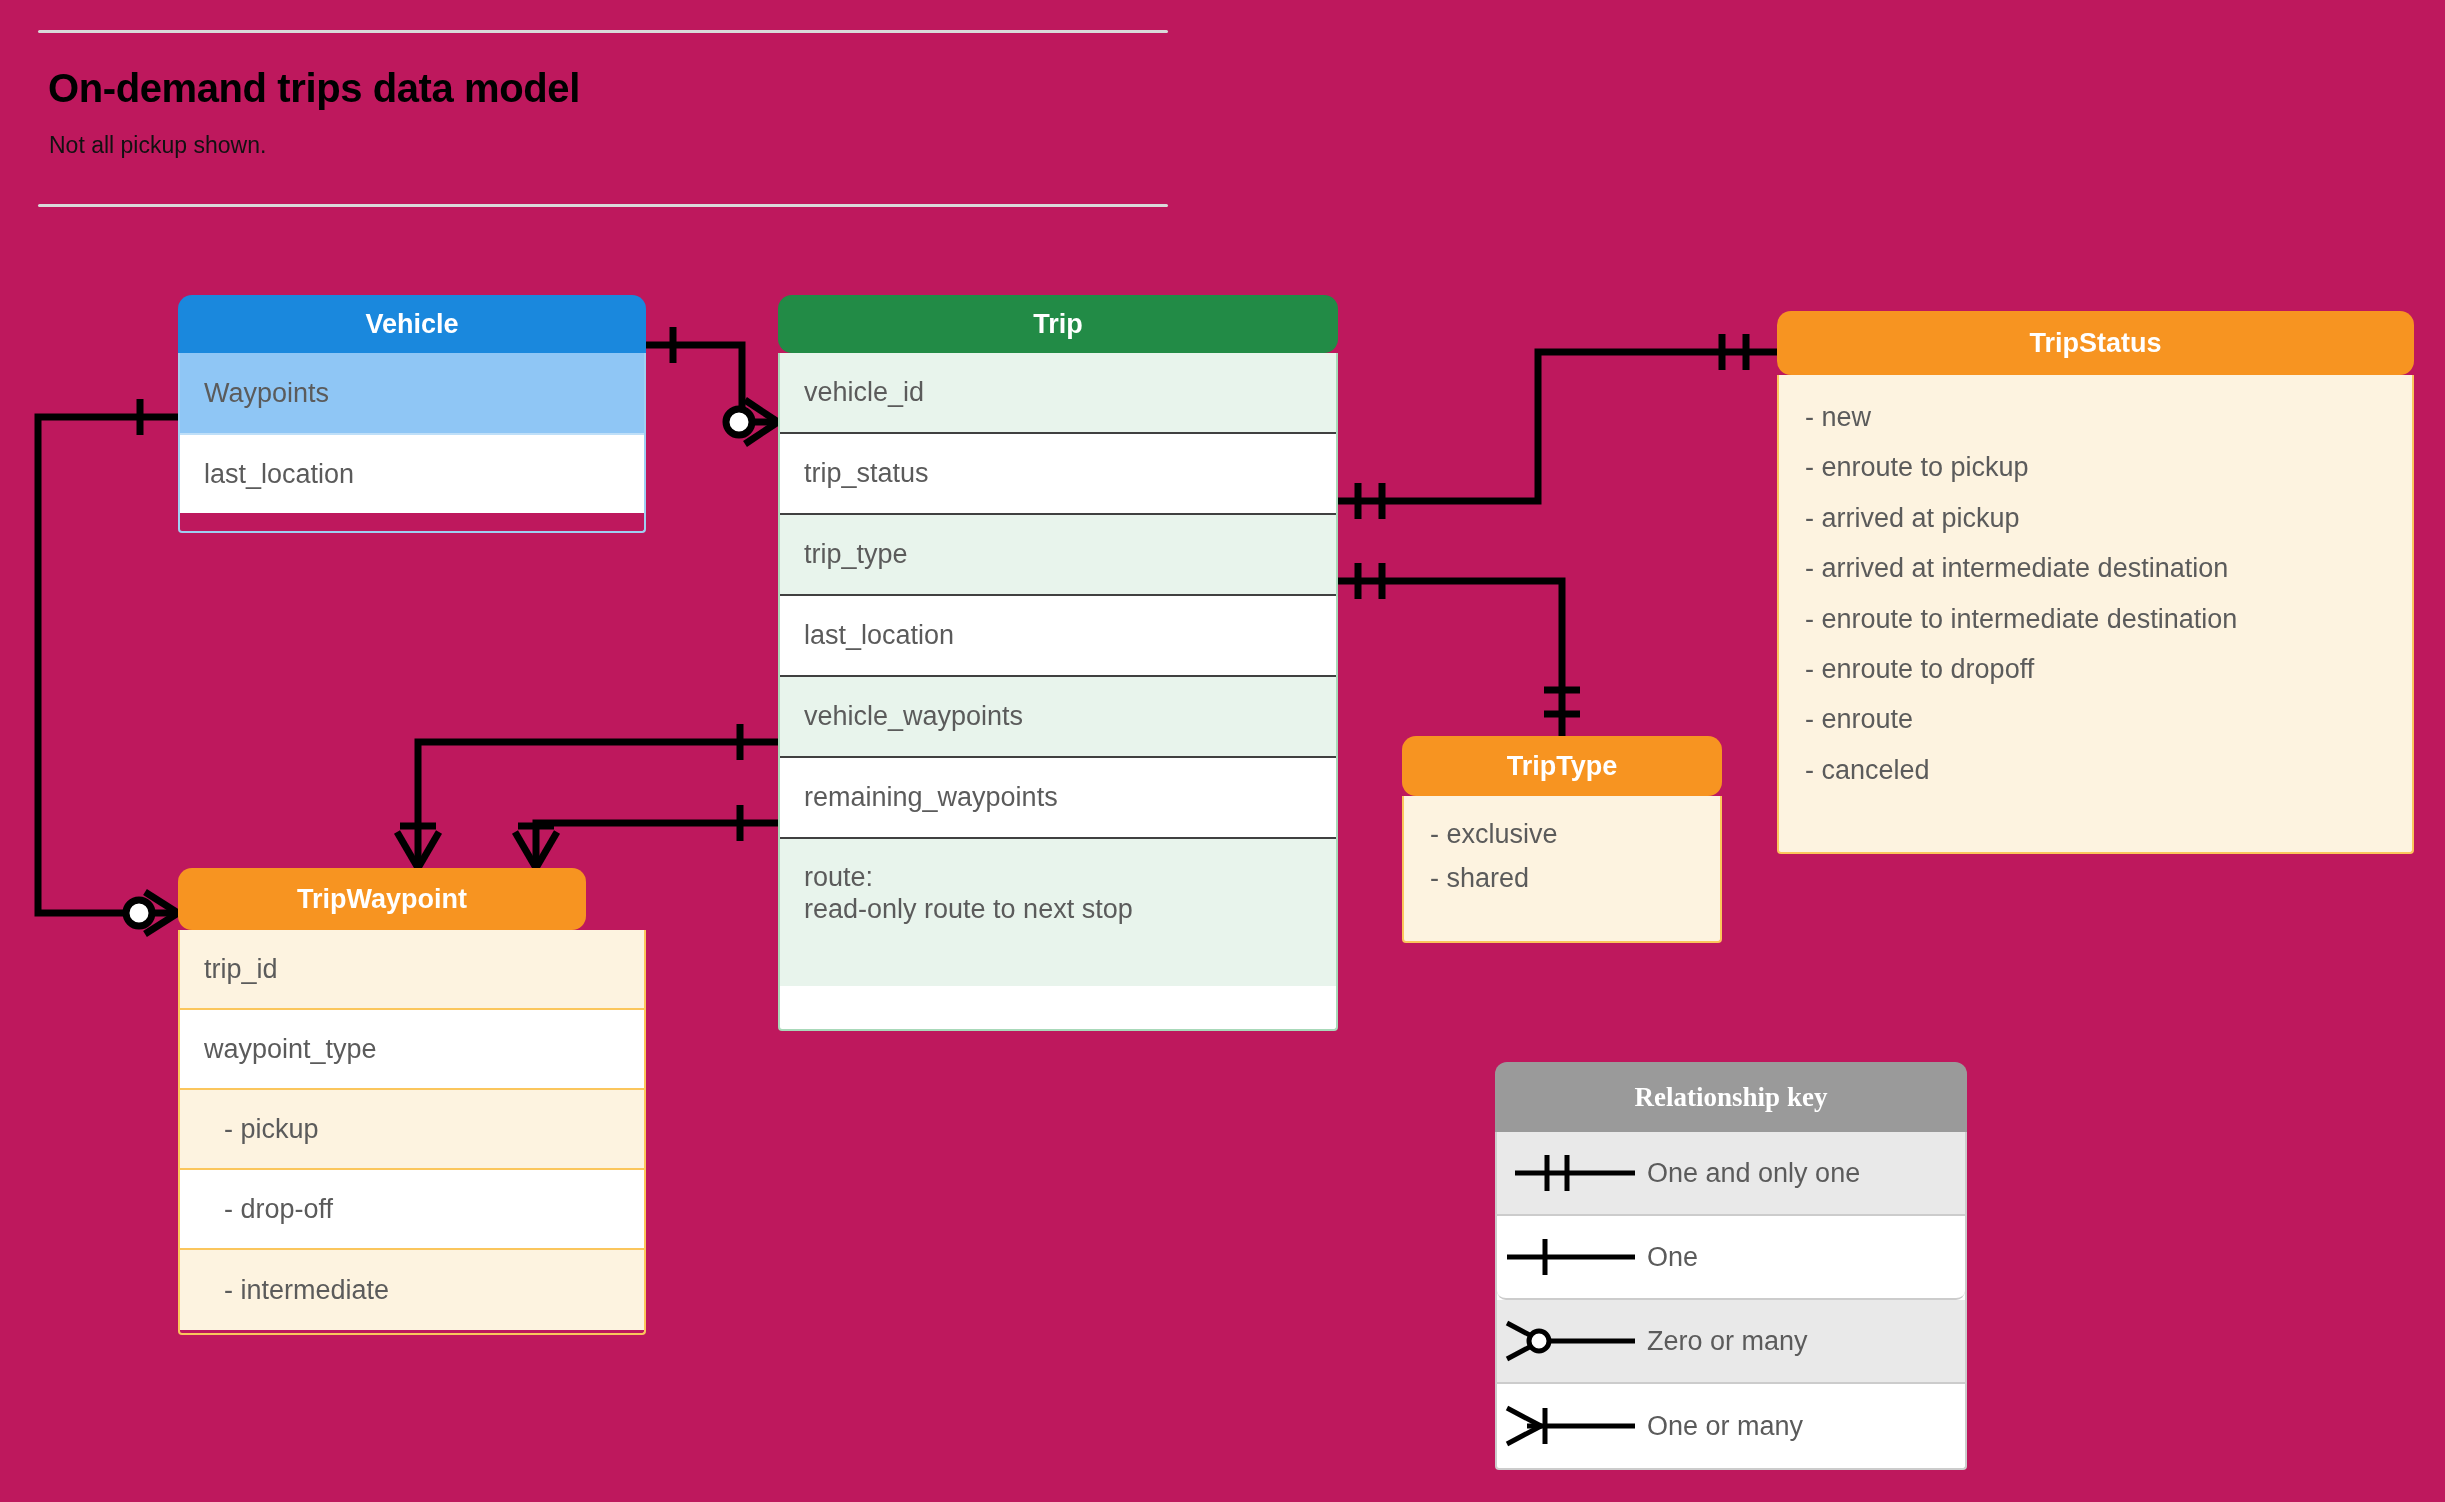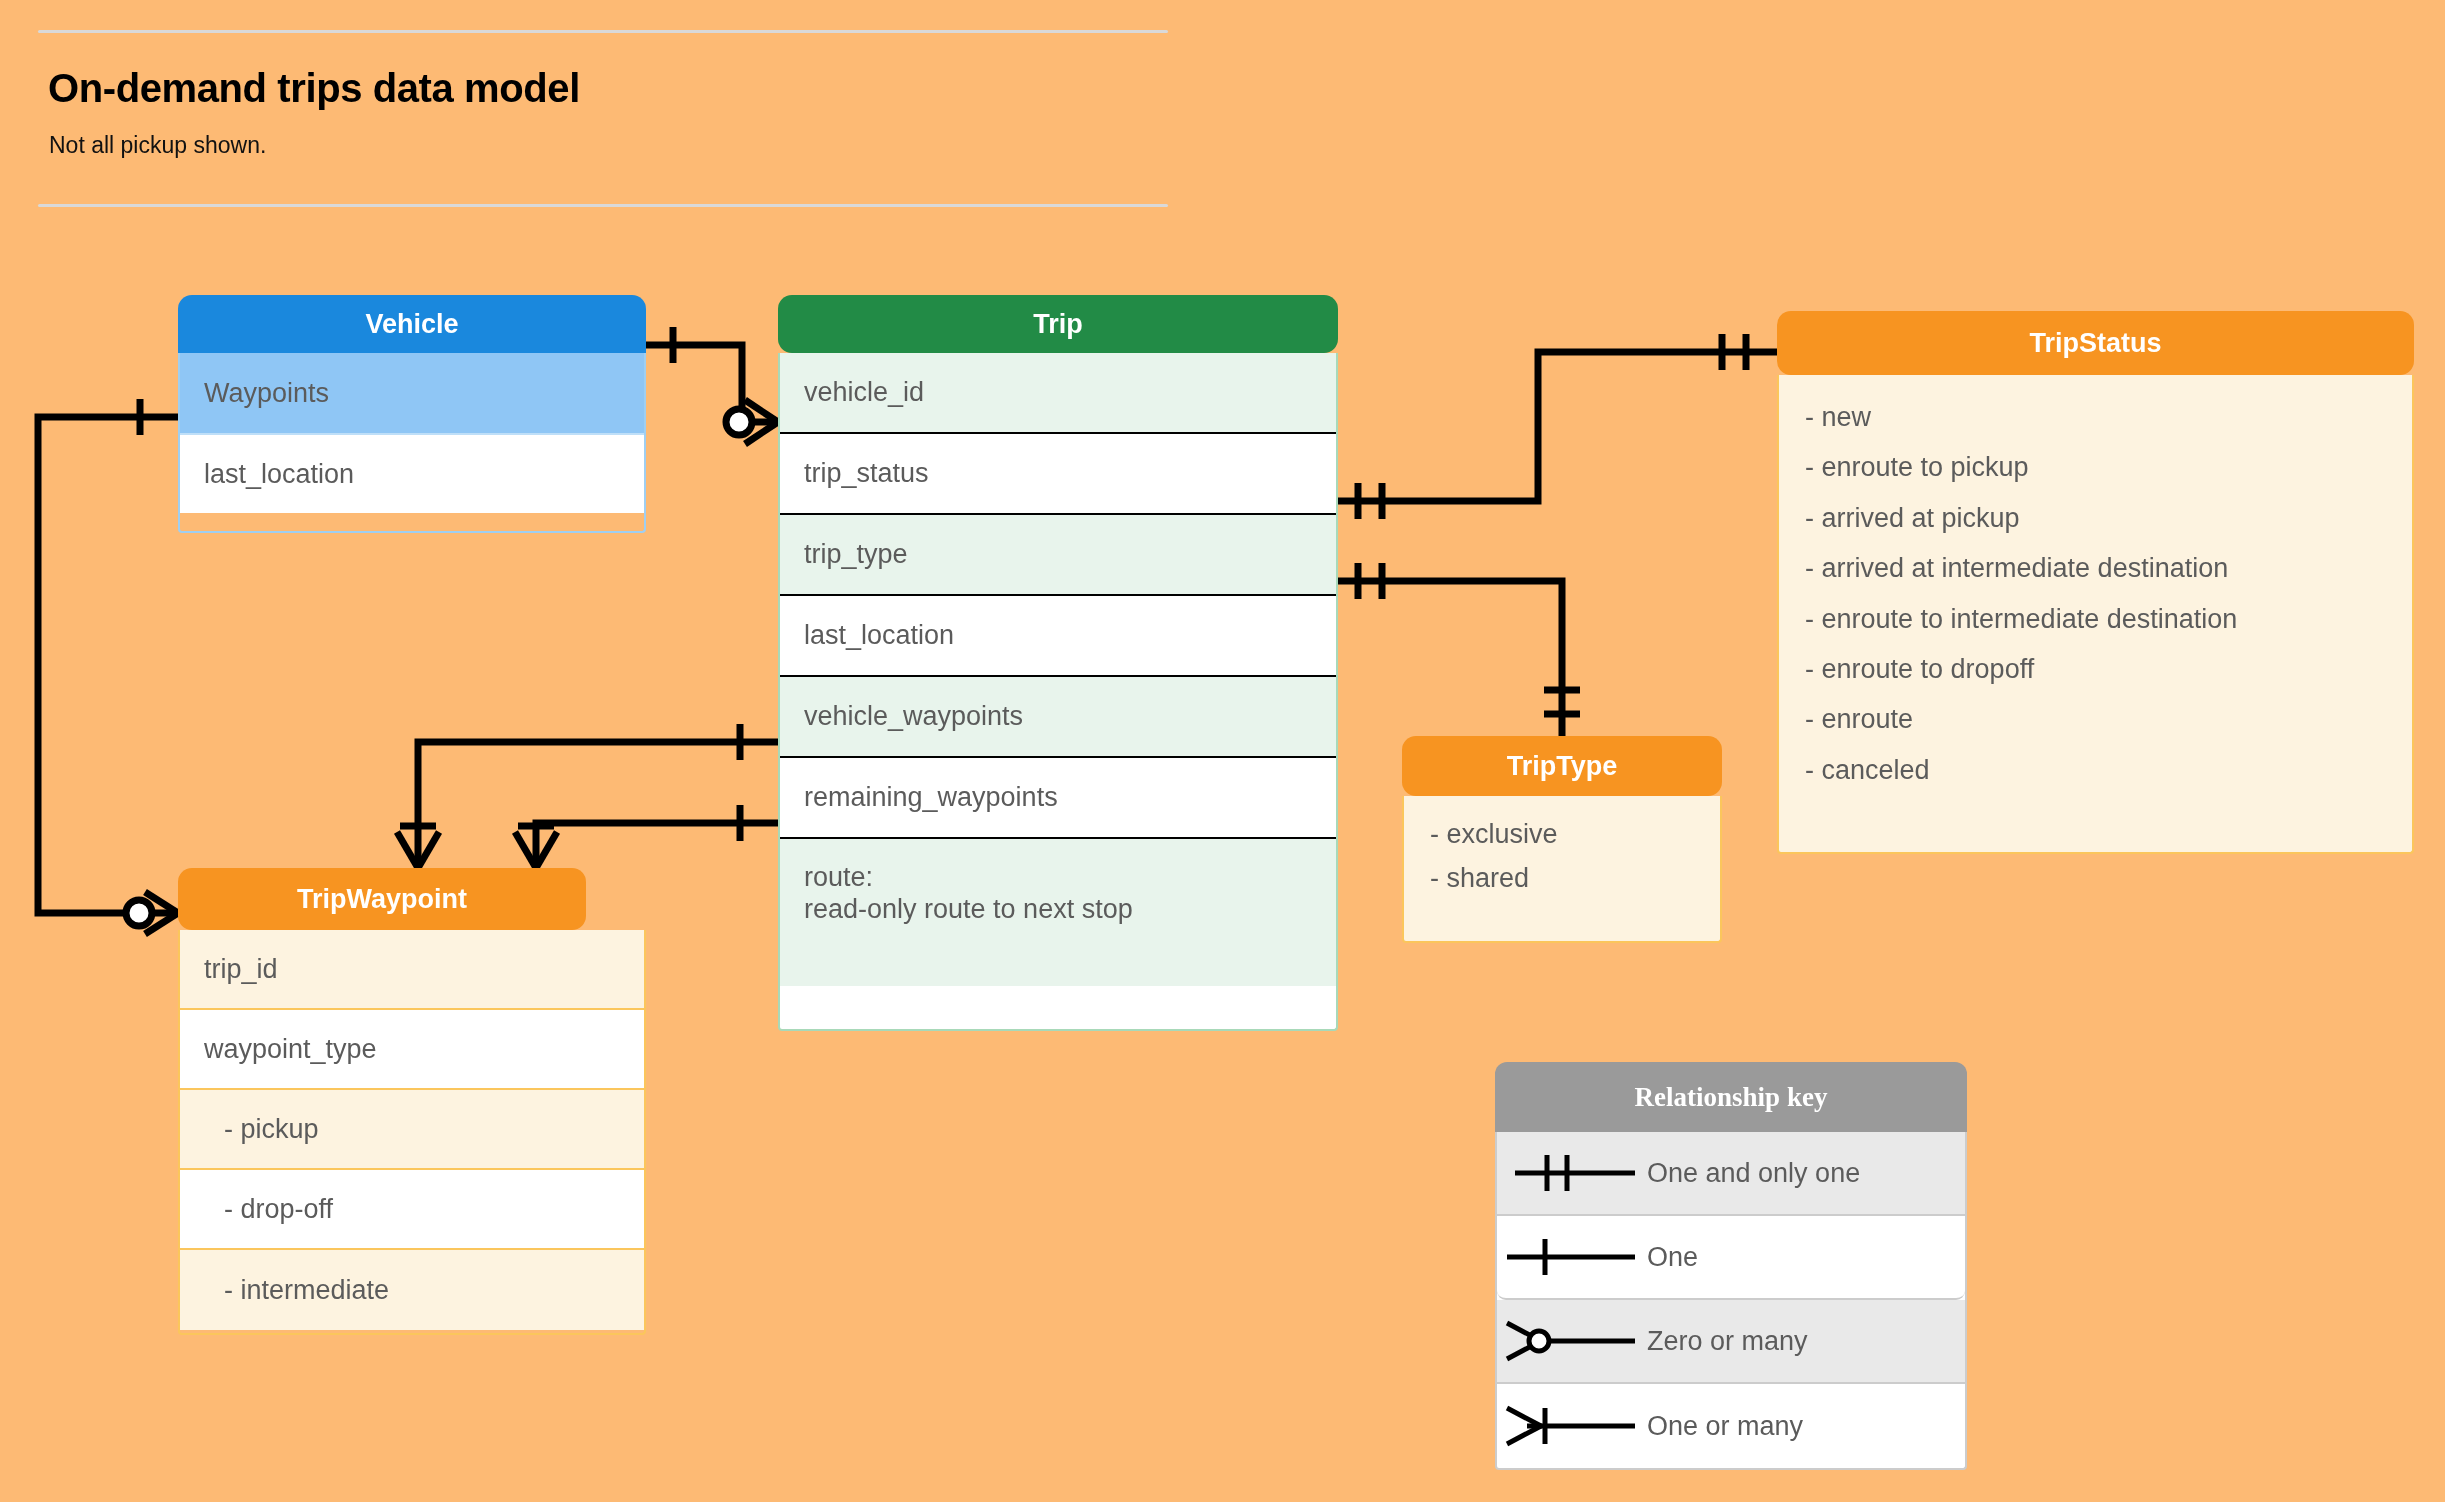--- a/index.html
+++ b/index.html
@@ -10,21 +10,21 @@
   }
   body {
     font-family: "Liberation Sans", "DejaVu Sans", sans-serif;
     -webkit-font-smoothing: antialiased;
   }
   #page {
     position: relative;
     width: 2445px;
     height: 1502px;
     overflow: hidden;
-    background: #fdba74;
+    background: #be185d;
   }
 
   
   .rule {
     position: absolute;
     left: 38px;
     width: 1130px;
     height: 3px;
     background: #d9d9d9;
     border-radius: 2px;
@@ -114,21 +114,21 @@
   #trip-body {
     position: absolute;
     left: 778px; top: 353px; width: 560px; height: 678px;
     box-sizing: border-box;
     border: 2px solid #a8d9b9;
     border-top: none;
     border-radius: 0 0 4px 4px;
     overflow: hidden;
     background: #ffffff;
   }
-  #trip-body .row { height: 81px; border-bottom: 2px solid #000000; }
+  #trip-body .row { height: 81px; border-bottom: 2px solid #404040; }
   #trip-body .row.tint { background: #e8f4ec; }
   #trip-body .row.plain { background: #ffffff; }
   #trip-body .row.last { border-bottom: none; height: 147px; }
 
   
   #tripwaypoint {
     left: 178px; top: 868px; width: 408px; height: 62px;
   }
   #tripwaypoint .entity-header { height: 62px; background: #f79421; }
   #tripwaypoint-body {

